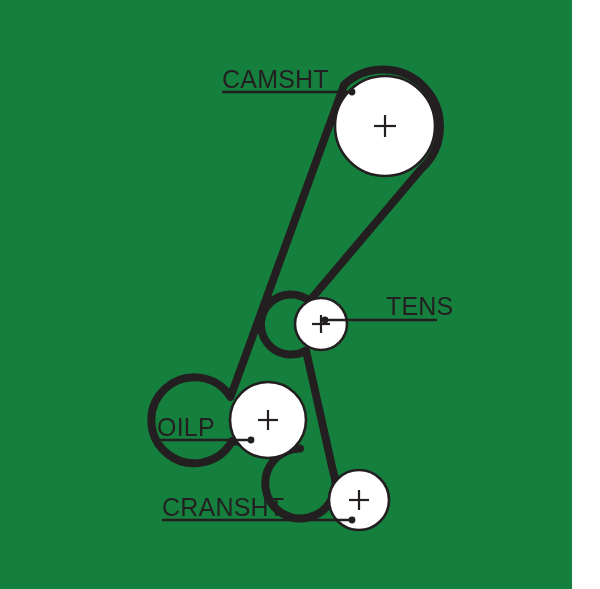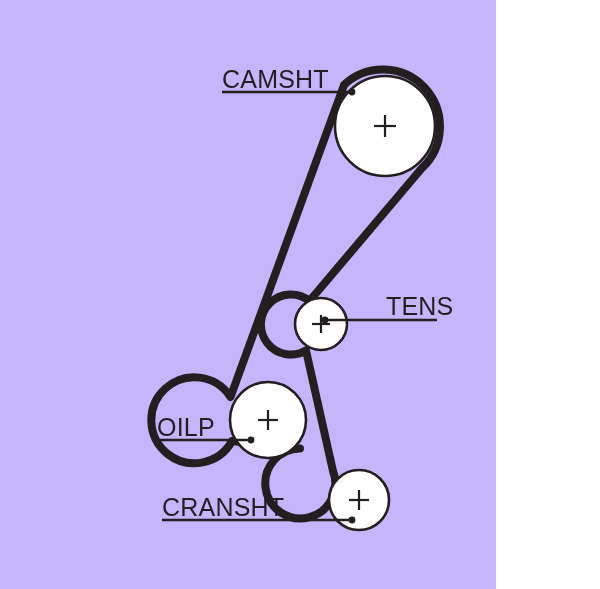--- a/index.html
+++ b/index.html
@@ -9,23 +9,23 @@
     background: #ffffff;
   }
   body {
     width: 600px;
     height: 589px;
     overflow: hidden;
     font-family: "Liberation Sans", sans-serif;
   }
   #diagram-root {
     position: relative;
-    width: 496px;
+    width: 572px;
     height: 589px;
-    background: #c4b5fd;
+    background: #15803d;
   }
   svg#belt-diagram {
     display: block;
     width: 600px;
     height: 589px;
   }
   .belt-path {
     fill: none;
     stroke: #231f20;
     stroke-width: 8;

